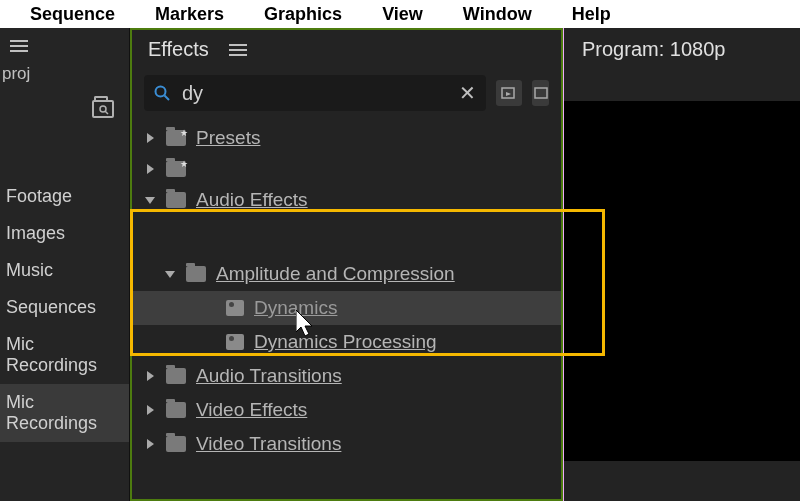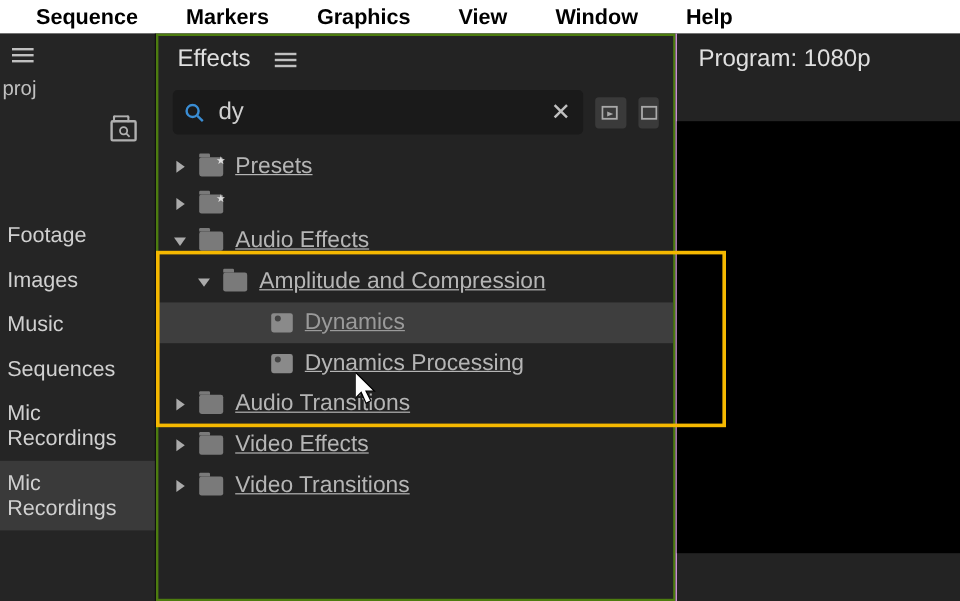--- a/index.html
+++ b/index.html
@@ -166,21 +166,21 @@
       display: flex;
       align-items: center;
       padding: 6px 12px;
       gap: 10px;
       color: #b5b5b5;
       font-size: 19px;
       cursor: pointer;
       position: relative;
       text-decoration: underline;
     }
-    .tree-row.depth1 { padding-left: 32px; }
+    .tree-row.depth1 { padding-left: 32px; margin-top: 40px; }
     .tree-row.depth2 { padding-left: 72px; }
     .tree-row.selected {
       background: #3e3e3e;
       color: #9a9a9a;
     }
     .chevron {
       width: 12px;
       height: 12px;
       display: inline-block;
       flex-shrink: 0;

